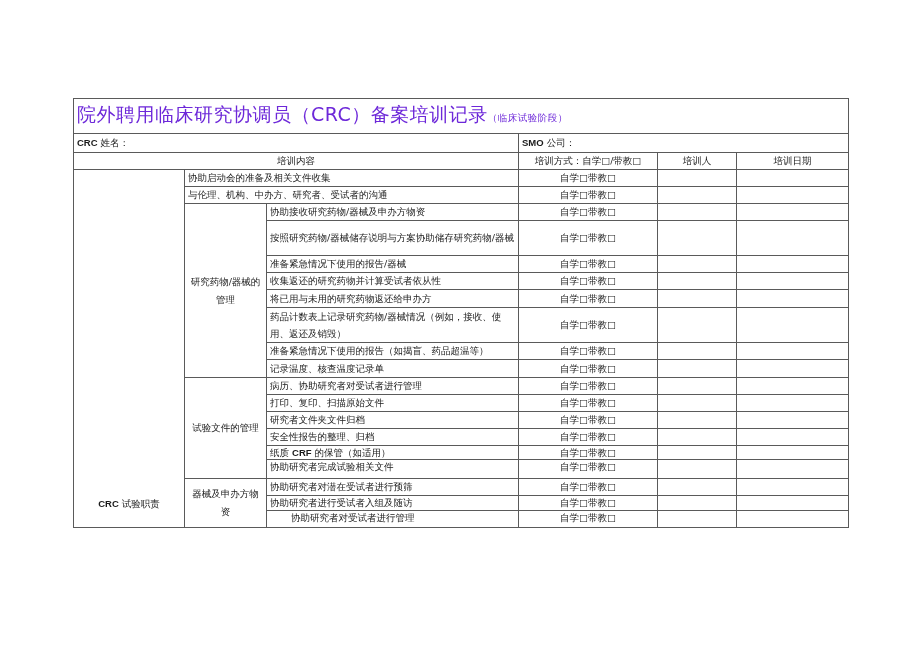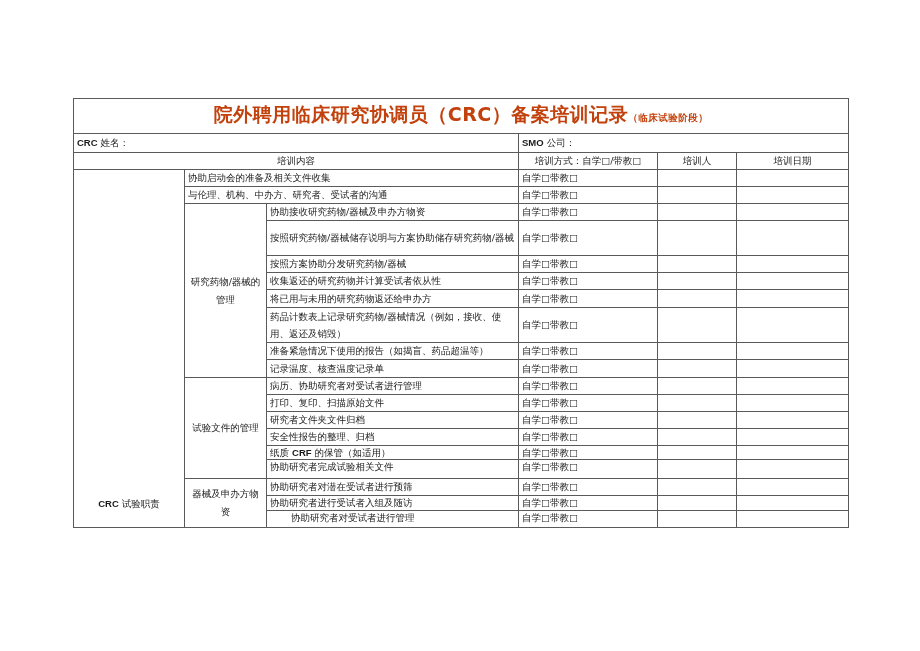--- a/index.html
+++ b/index.html
@@ -2,29 +2,29 @@
 <html><head>
 <meta charset="utf-8">
 <style>
   html, body { margin: 0; padding: 0; background: #ffffff; }
   body { width: 920px; height: 651px; position: relative; overflow: hidden;
          font-family: "DejaVu Serif", "Liberation Serif", serif; color: #1a1a1a; }
   .page { position: absolute; left: 73px; top: 98px; width: 775px; }
   table { border-collapse: collapse; width: 775px; table-layout: fixed; }
   td { border: 1px solid #5a5a5a; padding: 0 3px; font-size: 9.5px; line-height: 16px;
        vertical-align: middle; overflow: hidden; }
-  .title-cell { height: 34px; text-align: center; font-size: 19px;
-       font-family: "DejaVu Sans", "Liberation Sans", sans-serif; font-weight: bold; letter-spacing: 0.5px; color:#c2410c; }
+  .title-cell { height: 34px; font-size: 19px;
+       font-family: "DejaVu Sans", "Liberation Sans", sans-serif; font-weight: normal; letter-spacing: 0.5px; color:#6d28d9; }
   .title-cell .sub { font-size: 9.5px; font-family: "DejaVu Serif", serif; }
   .info-cell { height: 18px; font-size: 9.5px; }
   .bold { font-weight: bold; font-family: "Liberation Sans", sans-serif; text-align: right; }
   .hdr td { height: 16px; text-align: center; }
   .cat { text-align: center; line-height: 18px; }
   .duty { text-align: center; vertical-align: bottom; padding-bottom: 15px; }
-  .method { }
+  .method { text-align: center; }
   .r1 { height: 16px; }
   .r2 { height: 35px; }
 </style>
 </head>
 <body>
 
 <div class="page">
 <table>
   <colgroup>
     <col style="width:111px">
@@ -82,21 +82,21 @@
     <td></td>
     <td></td>
   </tr>
   <tr class="r2">
     <td style="line-height:18px;">按照研究药物/器械储存说明与方案协助储存研究药物/器械</td>
     <td class="method">自学□带教□</td>
     <td></td>
     <td></td>
   </tr>
   <tr class="r1">
-    <td>按照方案协助分发研究药物/器械</td>
+    <td>准备紧急情况下使用的报告/器械</td>
     <td class="method">自学□带教□</td>
     <td></td>
     <td></td>
   </tr>
   <tr class="r1">
     <td>收集返还的研究药物并计算受试者依从性</td>
     <td class="method">自学□带教□</td>
     <td></td>
     <td></td>
   </tr>

